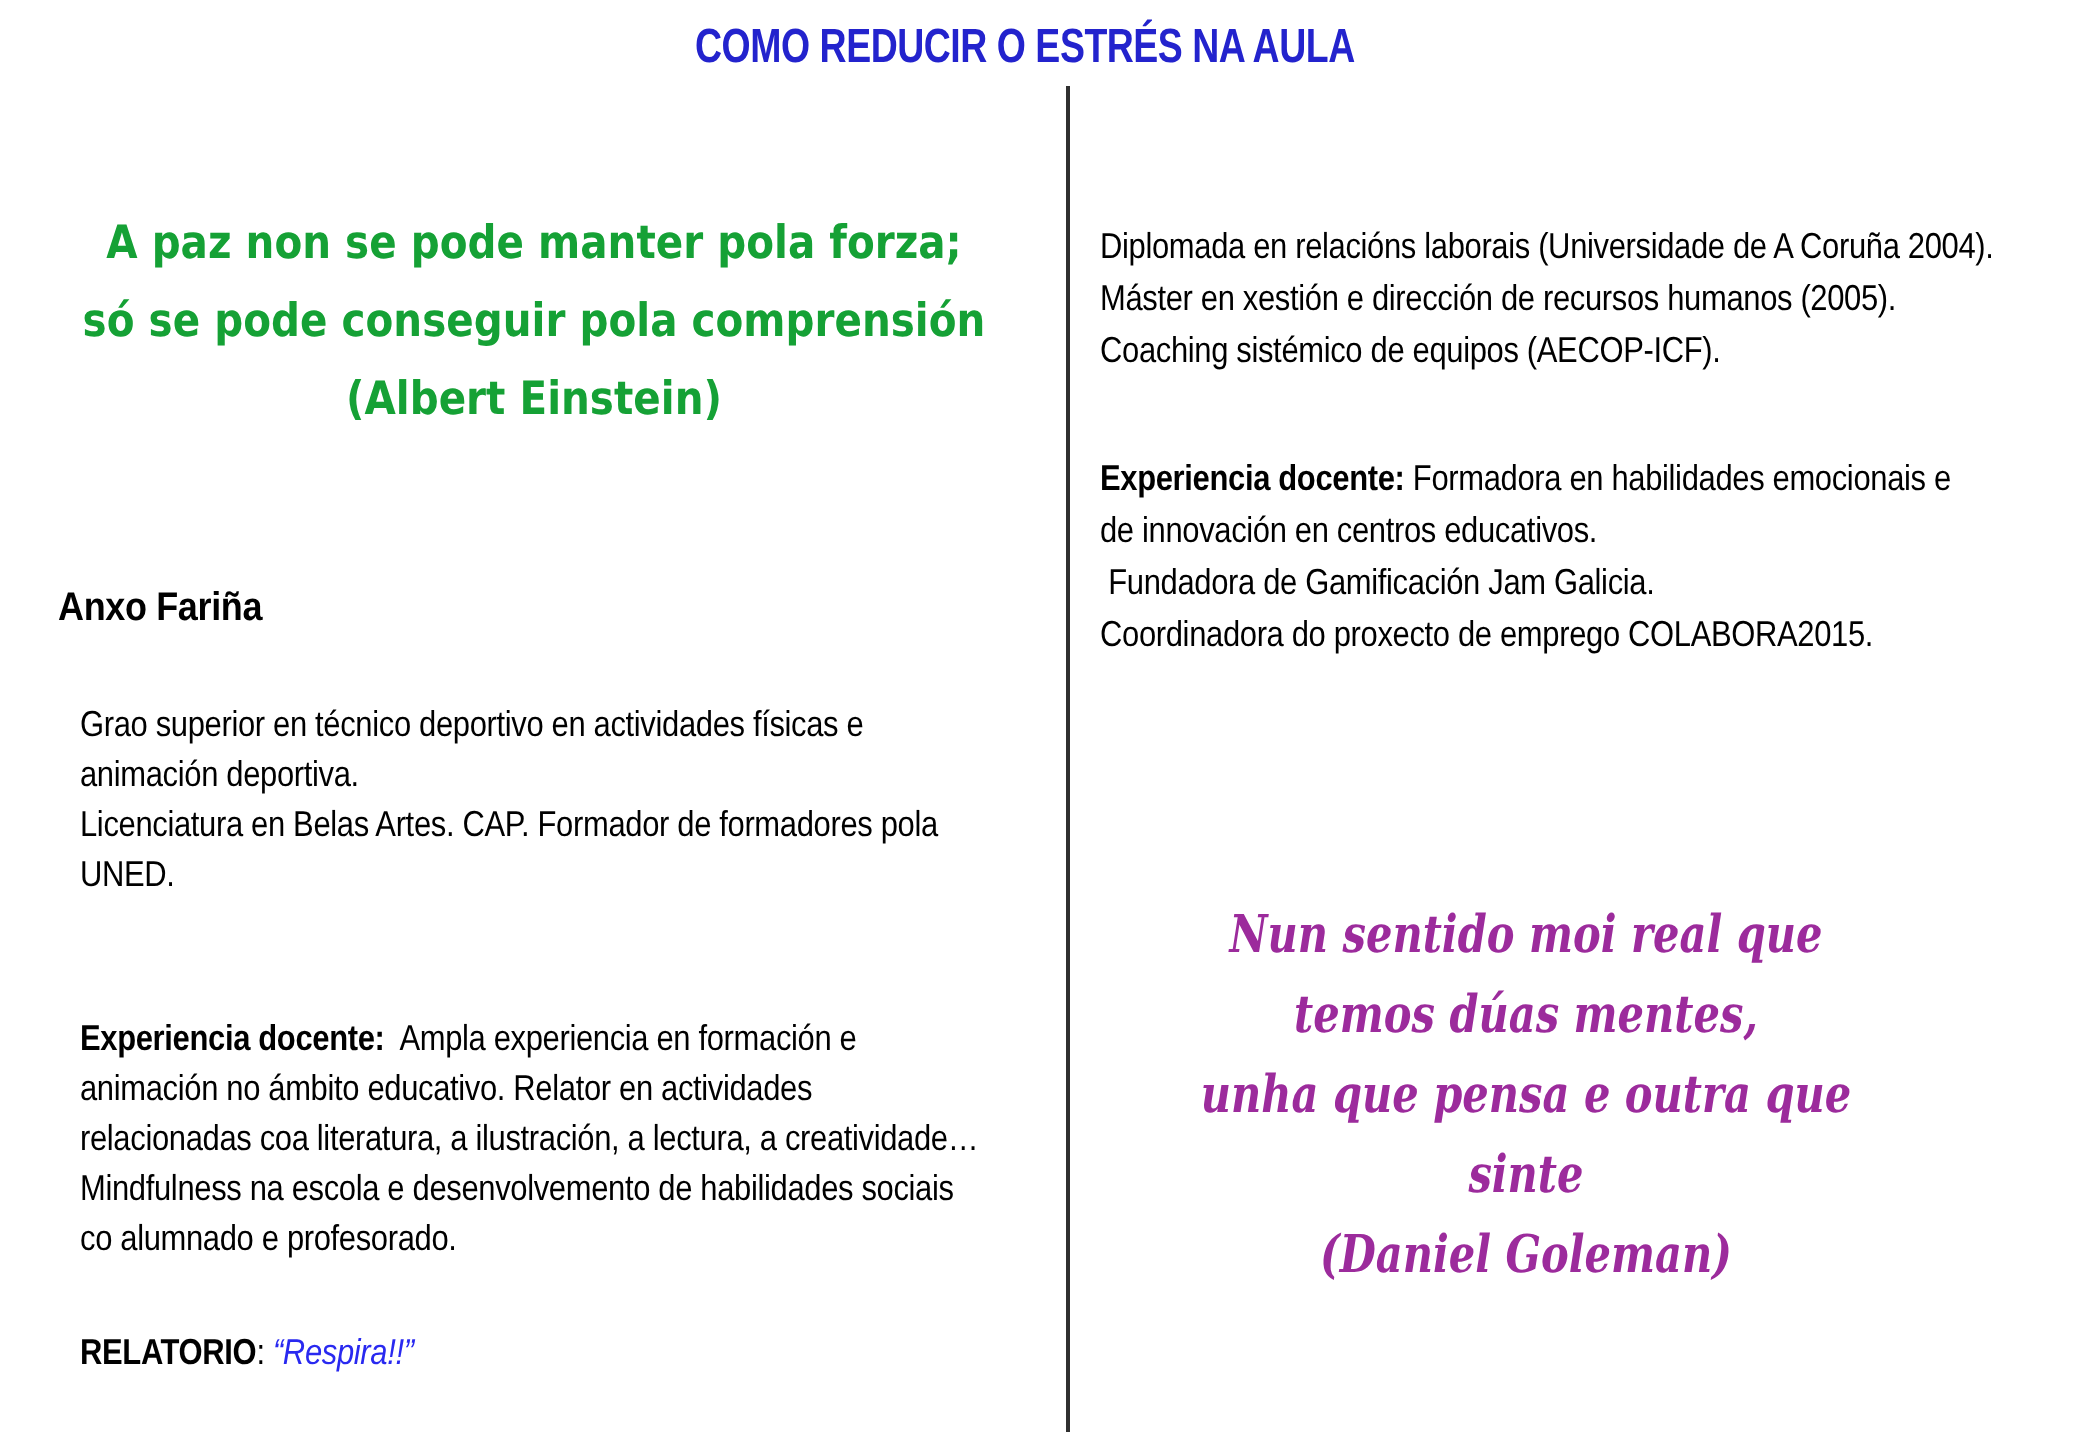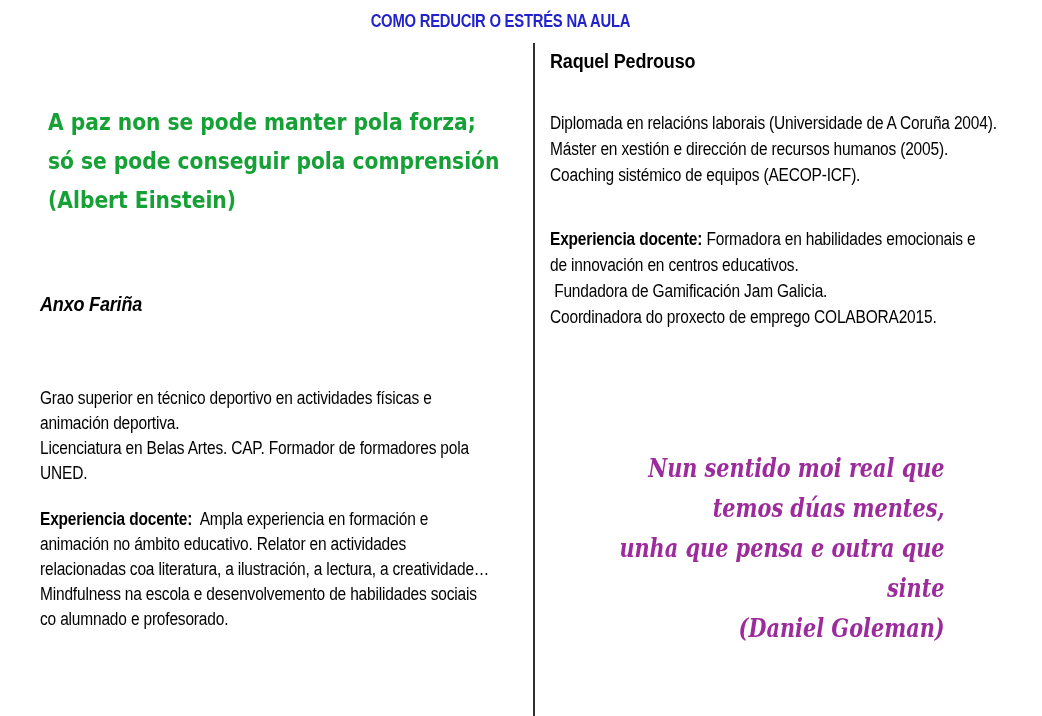--- a/index.html
+++ b/index.html
@@ -8,94 +8,95 @@
     width:1042px;height:716px;
     background:#ffffff;
     overflow:hidden;
     font-family:"Liberation Sans",sans-serif;
     color:#000;
   }
   .abs{position:absolute;}
 
   
   .doc-title{
-    top:10px;left:3px;width:994px;
+    top:10px;left:15px;width:994px;
     text-align:center;
-    font-size:19px;font-weight:bold;
+    font-size:24px;font-weight:bold;
     color:var(--title-blue,#2323cd);
     letter-spacing:-0.3px;
   }
   .doc-title .squeeze{
     display:inline-block;
     transform:scaleX(0.78);
     transform-origin:50% 0;
     white-space:pre;
   }
 
   
   .divider{
     left:533px;top:43px;width:2px;height:673px;
     background:#303030;
   }
 
   
   .quote-green{
-    top:103px;left:16px;width:534px;
+    top:103px;left:0;width:534px;
+    text-align:center;
     font-family:"DejaVu Sans",sans-serif;
     font-weight:bold;
     font-size:23px;line-height:39px;
     color:var(--quote-green,#15a135);
   }
   .quote-green .squeeze{
     display:block;transform:scaleX(0.88);transform-origin:50% 0;
   }
 
   
   .quote-purple{
     top:448px;left:536px;width:454px;
-    text-align:right;
+    text-align:center;
     font-family:"DejaVu Serif",serif;
     font-style:italic;font-weight:600;
     font-size:26px;line-height:40px;
     color:var(--quote-purple,#9c2b9c);
   }
   .quote-purple .squeeze{
     display:block;transform:scaleX(0.80);transform-origin:50% 0;
   }
 
   
   .person-name{
     font-size:20px;font-weight:bold;
     letter-spacing:-0.2px;
   }
   .person-name .squeeze{
     display:inline-block;transform:scaleX(0.90);transform-origin:0 0;white-space:pre;
   }
-  .name-left{top:293px;left:40px;font-style:italic;}
+  .name-left{top:293px;left:29px;}
   .name-right{top:50px;left:550px;}
 
   
   .para{
     font-size:18px;
     letter-spacing:-0.2px;
   }
   .para .squeeze{
     display:block;transform:scaleX(0.86);transform-origin:0 0;
   }
   .para .line{white-space:pre;}
   .lh25 .line{line-height:25px;}
   .lh26 .line{line-height:26px;}
   .bold{font-weight:bold;}
   .bolditalic{font-weight:bold;font-style:italic;}
   .blue-italic{
     color:var(--relatorio-blue,#2929f0);
     font-style:italic;
   }
 
-  .bio-left{top:350px;left:40px;margin-top:36px;}
+  .bio-left{top:350px;left:40px;}
   .exp-left{top:507px;left:40px;}
   .rel-left{top:664px;left:40px;}
 
   .bio-right{top:110px;left:550px;}
   .exp-right{top:226px;left:550px;}
   .rel-right{top:366px;left:550px;}
 </style>
 </head>
 <body>
 
@@ -131,24 +132,26 @@
   <div class="abs para lh25 exp-left">
     <div class="squeeze">
       <div class="line"><span class="bold">Experiencia docente:</span><span>  Ampla experiencia en formación e</span></div>
       <div class="line">animación no ámbito educativo. Relator en actividades</div>
       <div class="line">relacionadas coa literatura, a ilustración, a lectura, a creatividade…</div>
       <div class="line">Mindfulness na escola e desenvolvemento de habilidades sociais</div>
       <div class="line">co alumnado e profesorado.</div>
     </div>
   </div>
 
+  <div class="abs para lh25 rel-left">
+    <div class="squeeze">
+      <div class="line"><span class="bold">RELATORIO</span><span>: </span><span class="blue-italic">“Respira!!”</span></div>
+    </div>
+  </div>
 
-  <div class="abs person-name name-right">
-    <span class="squeeze">Raquel Pedrouso</span>
-  </div>
 
   <div class="abs para lh26 bio-right">
     <div class="squeeze">
       <div class="line">Diplomada en relacións laborais (Universidade de A Coruña 2004).</div>
       <div class="line">Máster en xestión e dirección de recursos humanos (2005).</div>
       <div class="line">Coaching sistémico de equipos (AECOP-ICF).</div>
     </div>
   </div>
 
   <div class="abs para lh26 exp-right">

